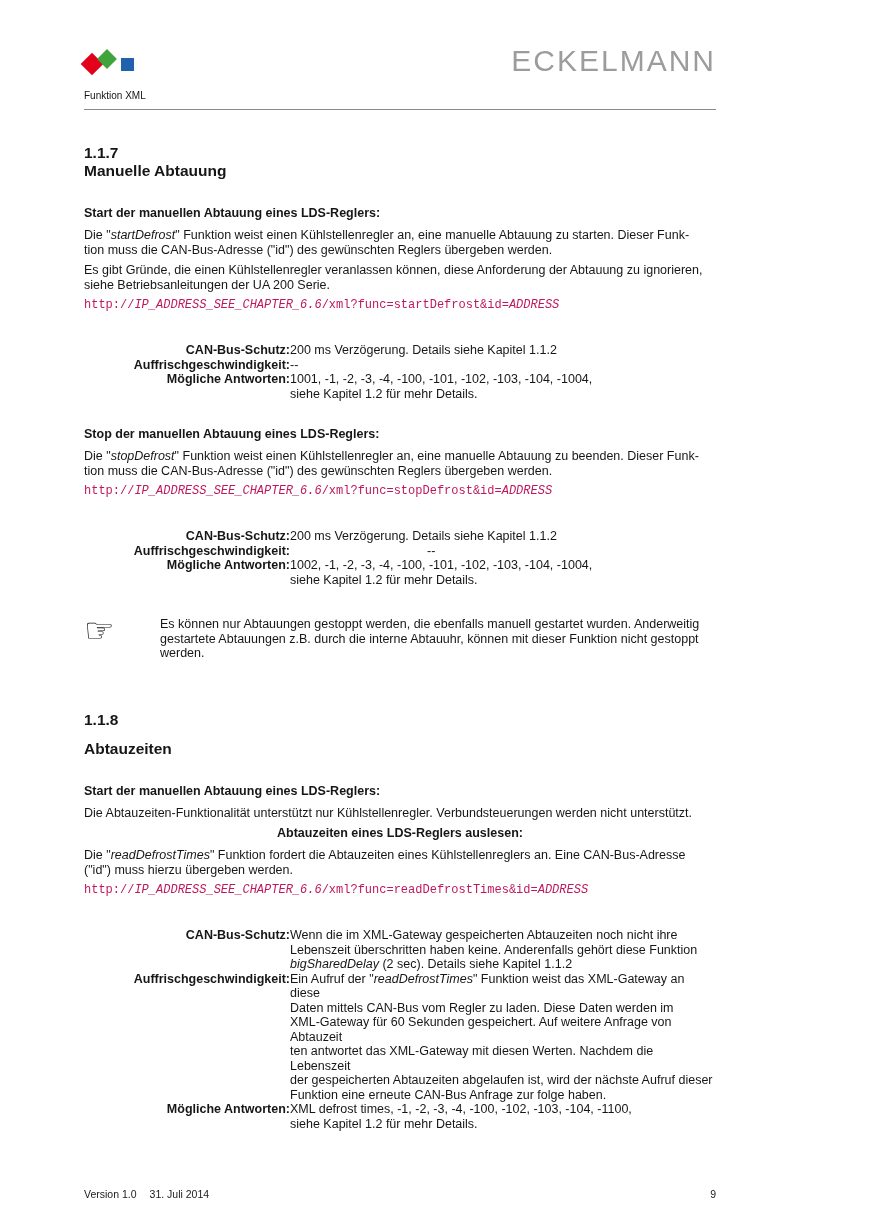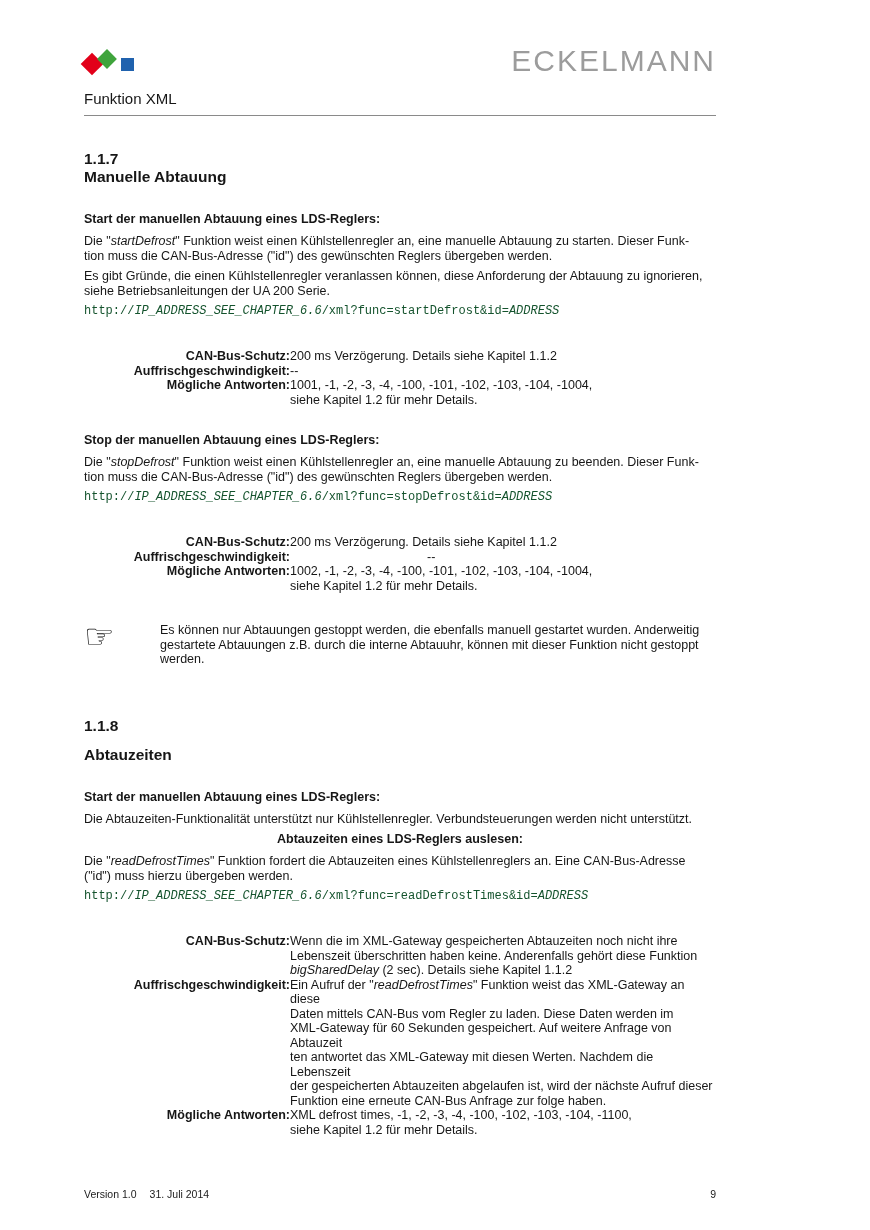--- a/index.html
+++ b/index.html
@@ -15,35 +15,35 @@
     overflow: hidden;
   }
   
   .header { display: flex; justify-content: space-between; align-items: flex-start; }
   .logo { position: relative; width: 58px; height: 28px; margin-top: 4px; }
   .logo span { position: absolute; display: block; }
   .d-red   { left: 0;  top: 6px; width: 16px; height: 16px; background: #e2001a; transform: rotate(45deg); }
   .d-green { left: 16px; top: 2px; width: 14px; height: 14px; background: #3fa43c; transform: rotate(45deg); }
   .d-blue  { left: 37px; top: 8px; width: 13px; height: 13px; background: #2062ae; }
   .brand { font-size: 30px; line-height: 1; letter-spacing: 2px; color: #9c9c9c; font-weight: 400; }
-  .doc-label { font-size: 15px; margin-top: 12px; }
+  .doc-label { font-size: 10px; margin-top: 12px; }
   .rule { border: 0; border-top: 1px solid #8a8a8a; margin: 8px 0 0; }
 
   
   .sec-heading { display: flex; font-size: 15.5px; font-weight: bold; margin: 34px 0 0; flex-direction: column; }
   .sec-num { width: 62px; flex: none; }
 
   .subhead { font-size: 12.5px; font-weight: bold; margin: 26px 0 8px; }
   .subhead.mt4 { margin-top: 3px; text-align: center; }
   .para { font-size: 12.5px; line-height: 14.5px; margin: 0 0 6px; white-space: pre-line; }
   .func { font-style: italic; }
 
   .url {
     font-family: "Liberation Mono", "DejaVu Sans Mono", monospace;
-    font-size: 12px; color: #14532d; margin: 4px 0 0; letter-spacing: 0;
+    font-size: 12px; color: #be185d; margin: 4px 0 0; letter-spacing: 0;
   }
   .url .var { font-style: italic; }
 
   
   .defs { margin-top: 31px; font-size: 12.5px; line-height: 14.5px; }
   .def-row { display: flex; }
   .def-label { flex: none; width: 206px; font-weight: bold; text-align: right; }
   .def-value { white-space: pre-line; }
   .def-value.indent { padding-left: 137px; }
 

